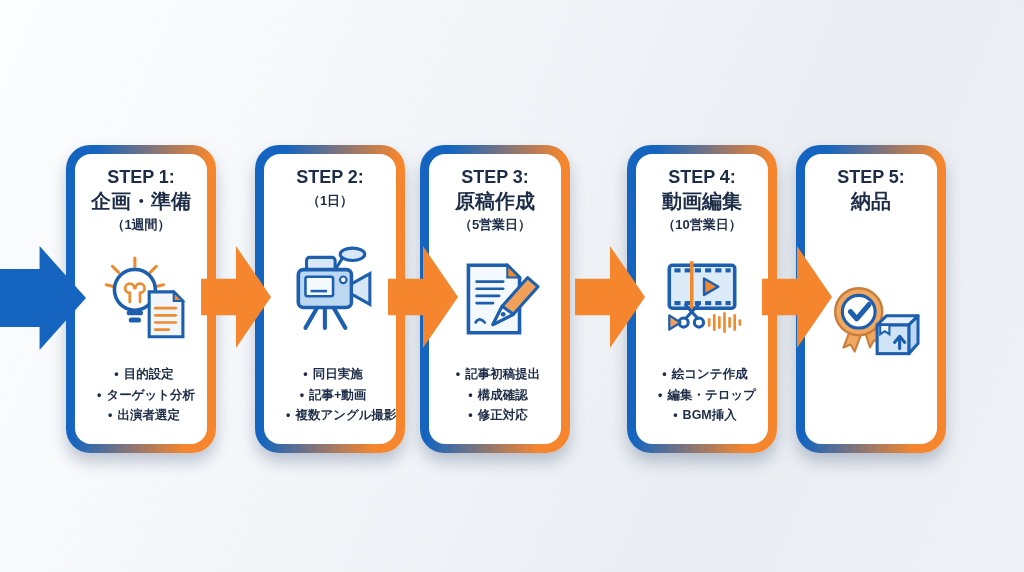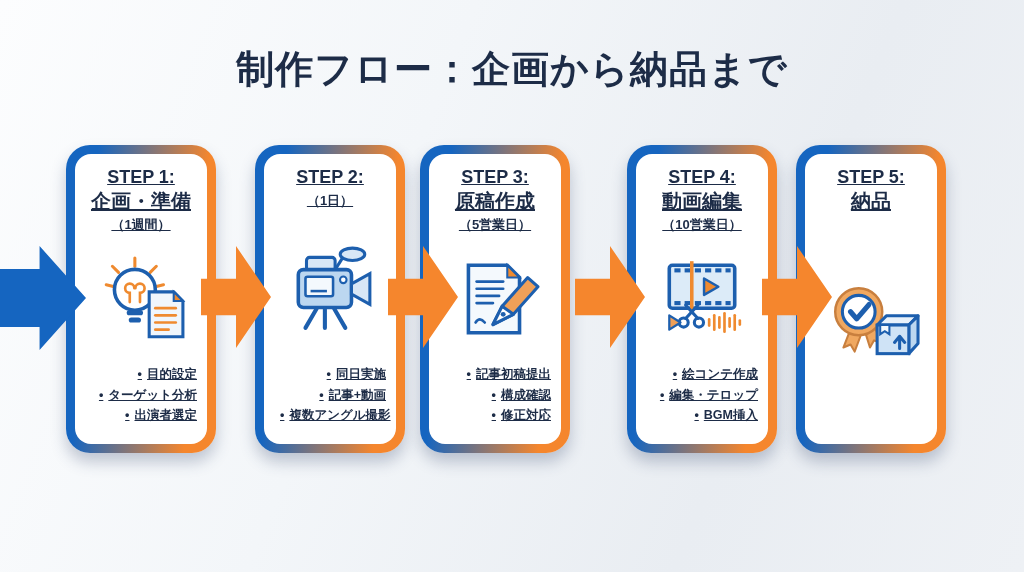--- a/index.html
+++ b/index.html
@@ -17,29 +17,28 @@
   }
   .card {
     position:absolute; top:145px; width:150px; height:308px;
     border-radius:24px; padding:9px;
     background:linear-gradient(95deg,#1565c0 18%,#f5862d 82%);
     box-shadow:0 9px 15px rgba(45,65,105,.28);
   }
   .card-inner {
     width:100%; height:100%; background:#ffffff; border-radius:16px;
     display:flex; flex-direction:column; align-items:center; text-align:center;
-    padding:12px 6px 12px;
-    text-decoration:underline;
+    padding:12px 12px 12px;
   }
   .step-label { font-size:18px; font-weight:800; color:#1d2c47; line-height:1.25; }
   .step-name  { font-size:20px; font-weight:800; color:#1d2c47; line-height:1.2; }
   .step-duration { font-size:13px; font-weight:700; color:#1d2c47; margin-top:3px; }
   .icon-area { flex:1; display:flex; align-items:center; justify-content:center; width:100%; }
   .bullets {
-    list-style:none; text-align:right; width:100%;
+    list-style:none; text-align:center; width:100%;
     padding:0 4px 2px 10px; margin-bottom:4px;
   }
   .bullets li {
     font-size:12.5px; font-weight:700; color:#1d2c47; line-height:1.65;
     white-space:nowrap;
   }
   .bullets li::before { content:"•"; margin-right:5px; color:#1d2c47; }
   .arrow { position:absolute; top:246px; height:102px; }
   .arrow-mid {
     width:70px; z-index:5; background:#f5862d;
@@ -54,21 +53,20 @@
   .total-underline {
     width:372px; height:9px; background:#f0832e; margin:3px auto 0; border-radius:1px;
   }
   svg { display:block; }
 </style>
 </head>
 <body>
 
 <div class="page">
 
-  <div class="title">制作フロー：企画から納品まで</div>
 
   <div class="arrow arrow-start"></div>
 
   <div class="arrow arrow-mid" style="left:201px"></div>
   <div class="arrow arrow-mid" style="left:388px"></div>
   <div class="arrow arrow-mid" style="left:575px"></div>
   <div class="arrow arrow-mid" style="left:762px"></div>
 
   <div class="card" style="left:66px">
     <div class="card-inner">

